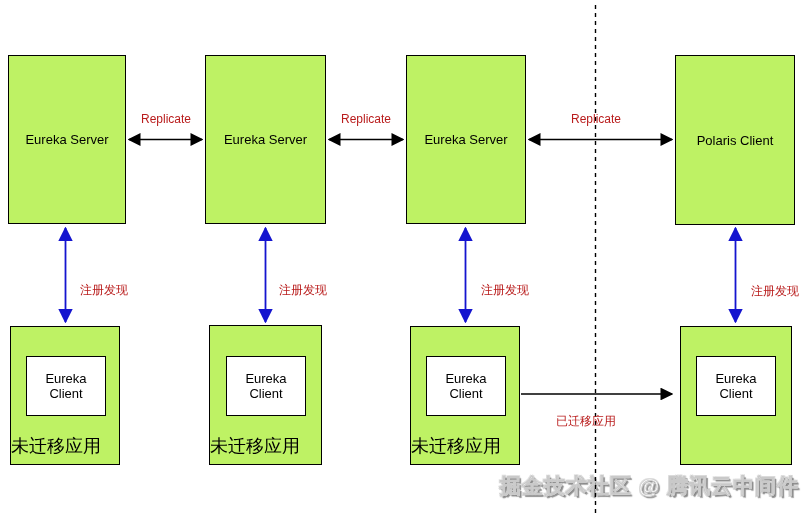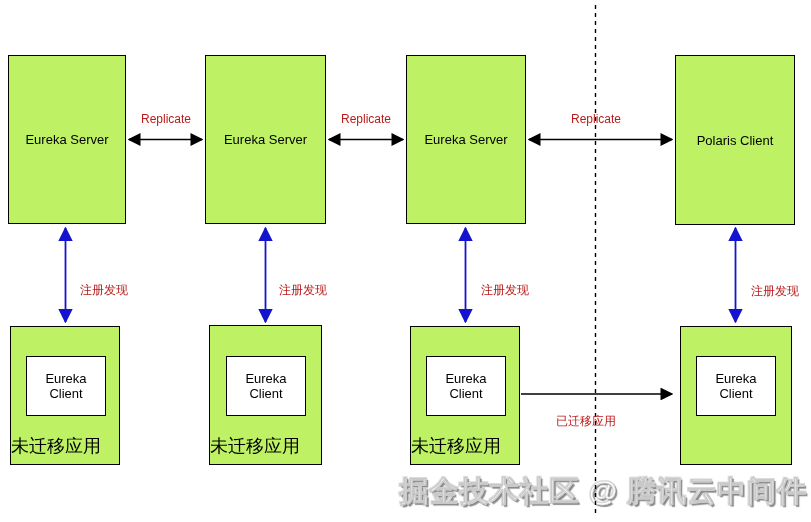--- a/index.html
+++ b/index.html
@@ -70,23 +70,23 @@
     position: absolute;
     left: 0;
     top: 0;
     width: 811px;
     height: 522px;
     z-index: 2;
   }
   .watermark {
     position: absolute;
     top: 472px;
-    right: 4px;
+    right: 12px;
     z-index: 1;
-    font-size: 29px;
+    font-size: 21px;
     font-weight: bold;
     letter-spacing: 1px;
     white-space: nowrap;
     color: #ffffff;
     -webkit-text-stroke: 0.6px #c9c9c9;
     text-shadow:
       2px 2px 1px rgba(110,110,110,0.75),
       -1px -1px 0 #e2e2e2,
       1px -1px 0 #dddddd,
       -1px 1px 0 #dddddd,

